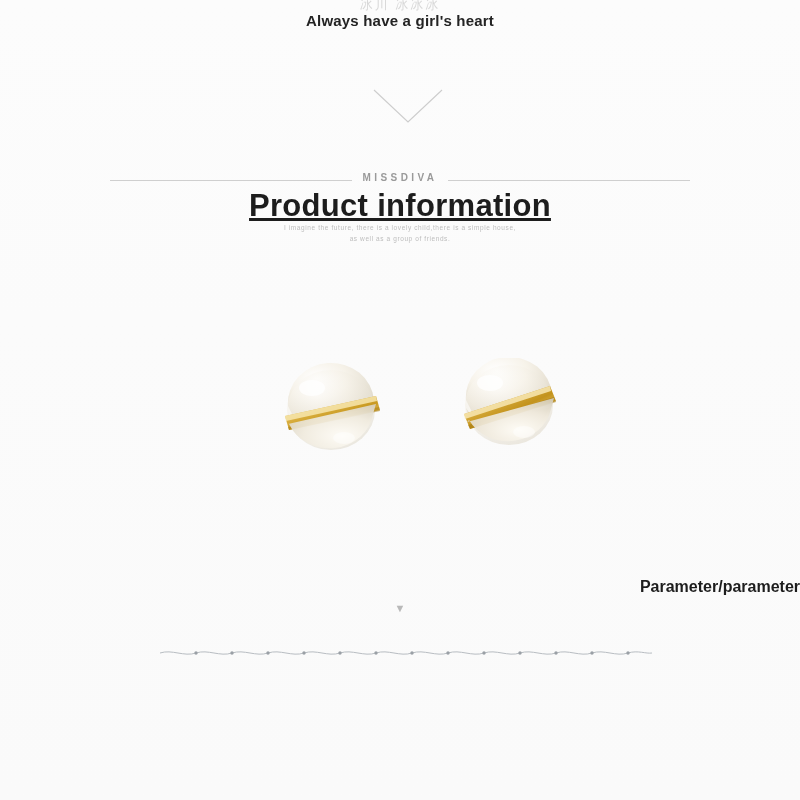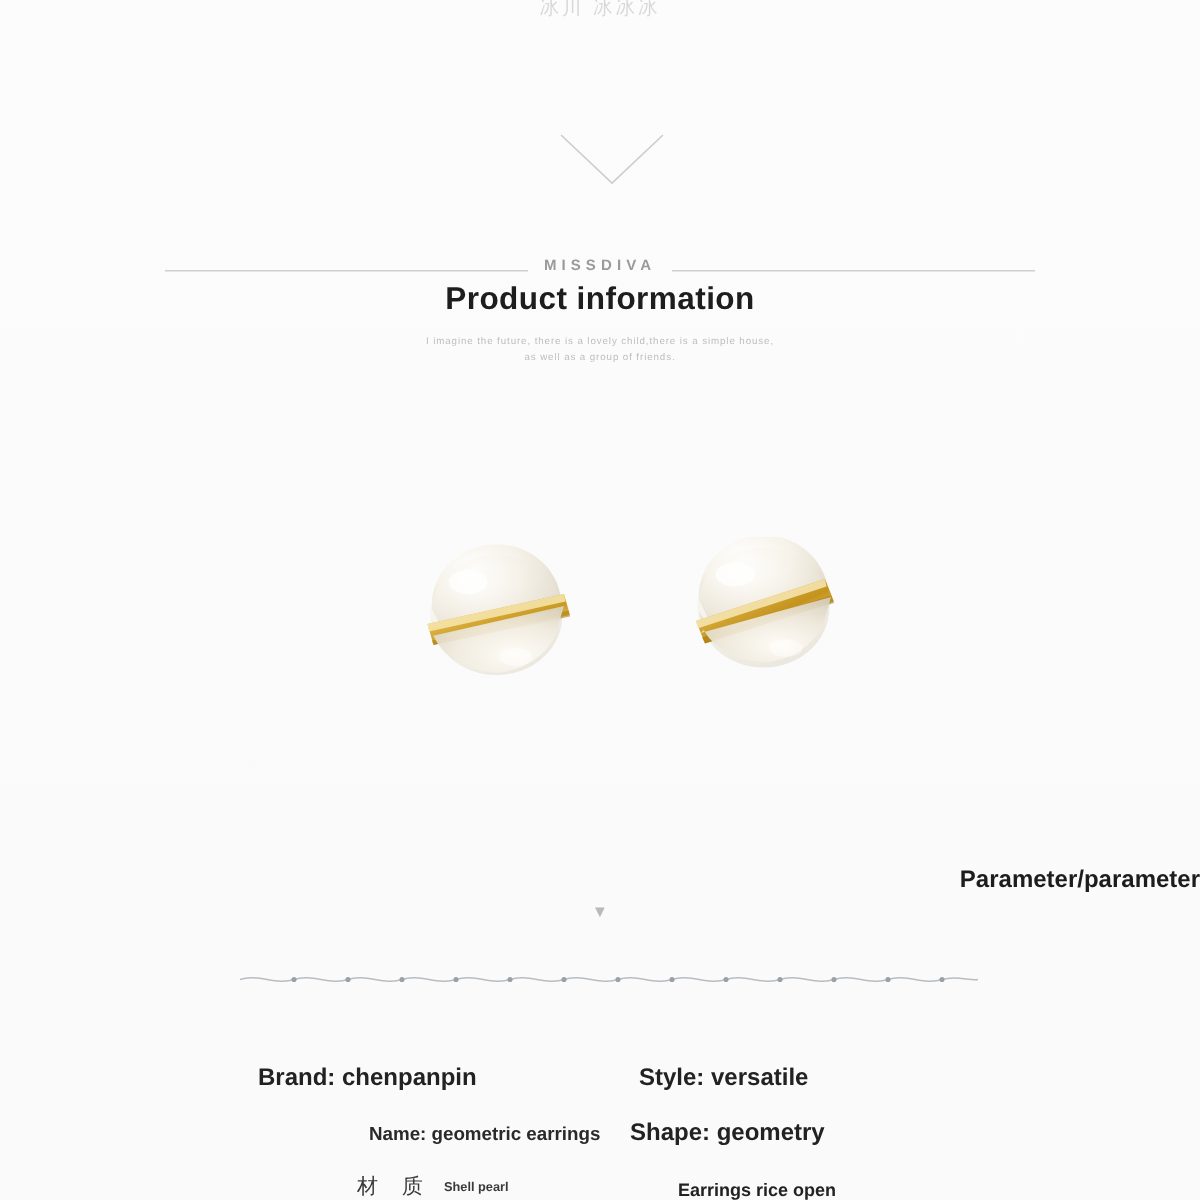--- a/index.html
+++ b/index.html
@@ -86,24 +86,25 @@
     color: #9a9a9a;
     top: 0;
   }
 
   .section-title {
     position: absolute;
     top: 188px;
     left: 0;
     width: 800px;
     text-align: center;
-    font-size: 21px;
+    font-size: 31px;
     font-weight: bold;
     color: #1d1d1d;
     letter-spacing: 0.3px;
+    text-decoration: underline;
   }
 
   .sub-en {
     position: absolute;
     top: 222px;
     left: 0;
     width: 800px;
     text-align: center;
     font-size: 6.5px;
     color: #bdbdbd;
@@ -184,20 +185,21 @@
   .s-mat-sm  { left: 296px; top: 86px; font-size: 8.5px; color: #3a3a3a; font-weight: bold; }
   .s-open    { left: 452px; top: 86px; font-size: 12px; font-weight: bold; color: #222; }
 </style>
 </head>
 <body>
 
 <div class="page">
 
   <div class="top-faint">冰川 冰冰冰</div>
 
+  <div class="tagline">Always have a girl's heart</div>
 
   <div class="chevron">
     <svg width="72" height="38" viewBox="0 0 72 38">
       <polyline points="2,2 36,34 70,2" fill="none" stroke="#cdcdcd" stroke-width="1.1"></polyline>
     </svg>
   </div>
 
   <div class="brand-row">
     <div class="line left"></div>
     <div class="line right"></div>
@@ -307,23 +309,14 @@
           <circle cx="290" cy="7" r="1.7"></circle>
         <circle cx="326" cy="7" r="1.7"></circle>
           <circle cx="362" cy="7" r="1.7"></circle>
         <circle cx="398" cy="7" r="1.7"></circle>
           <circle cx="434" cy="7" r="1.7"></circle>
         <circle cx="470" cy="7" r="1.7"></circle>
       </g>
     </svg>
   </div>
 
-  <div class="specs">
-    <div class="spec b s-brand">Brand: chenpanpin</div>
-    <div class="spec b s-style">Style: versatile</div>
-    <div class="spec sm s-name">Name: geometric earrings</div>
-    <div class="spec b s-shape">Shape: geometry</div>
-    <div class="spec s-mat-cn">材 质</div>
-    <div class="spec s-mat-sm">Shell pearl</div>
-    <div class="spec s-open">Earrings rice open</div>
-  </div>
 
 </div>
 
 </body></html>

